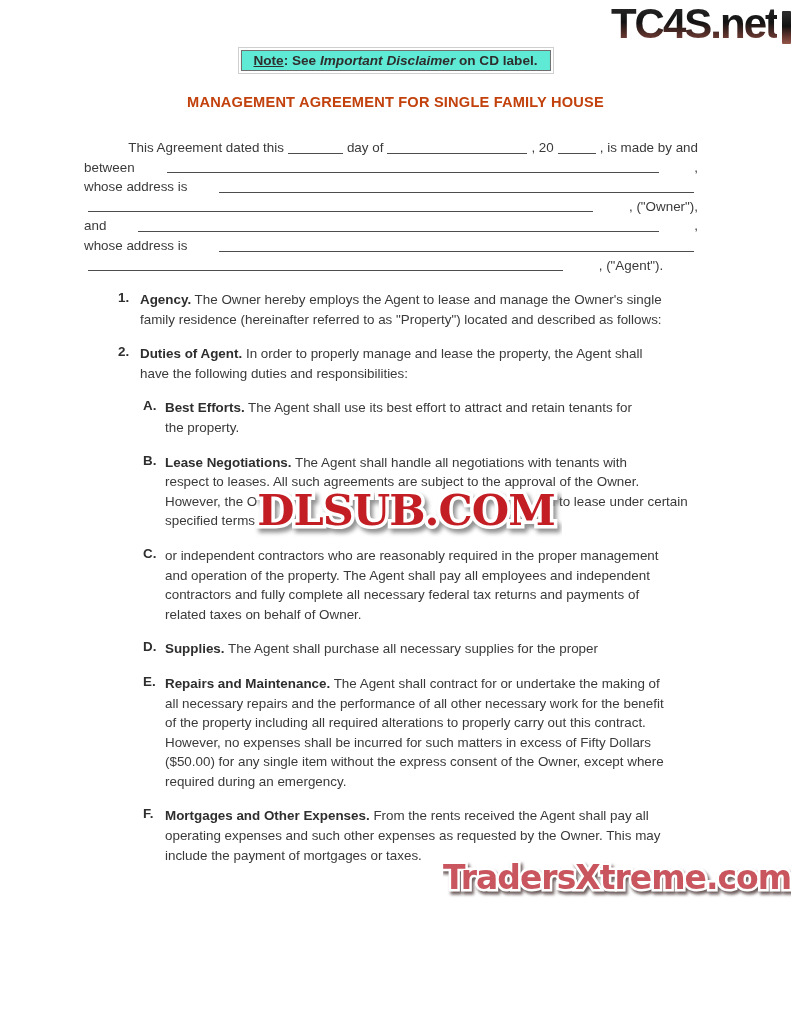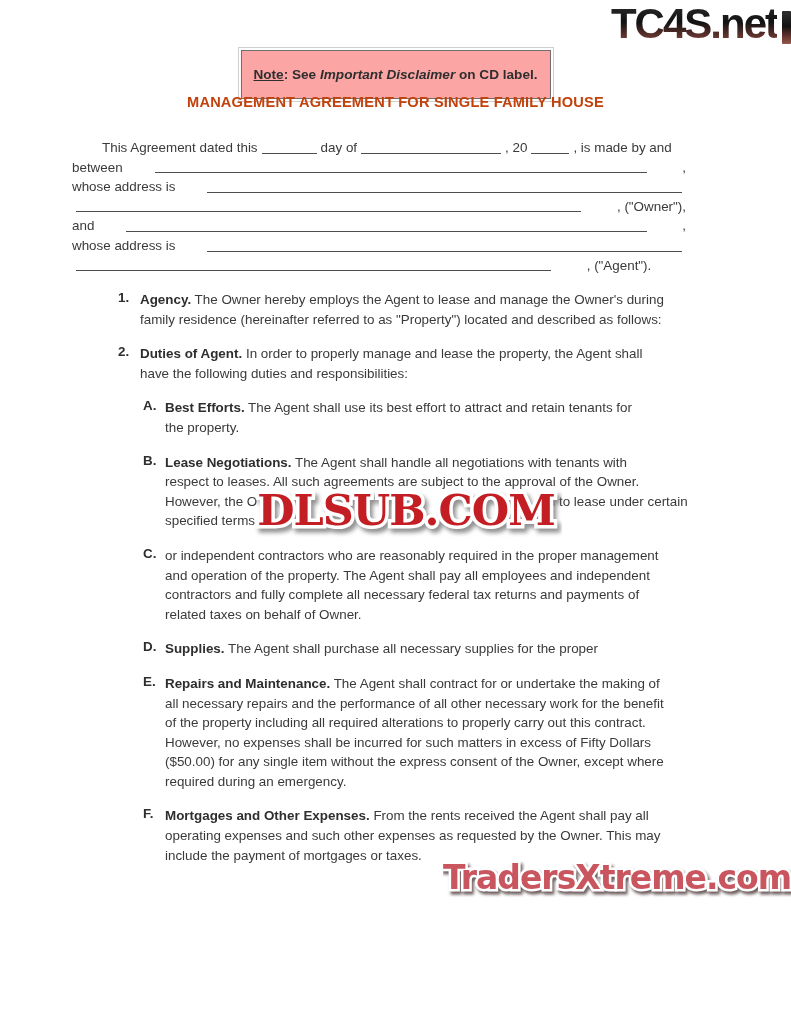--- a/index.html
+++ b/index.html
@@ -21,30 +21,30 @@
   }
   .top-logo-fragment {
     position:absolute; top:11px; right:0; width:9px; height:33px; border-radius:1px;
     background:linear-gradient(180deg, var(--logo-dark-top) 8%, #121212 46%, #5e322c 74%, var(--logo-dark-bottom) 100%);
   }
 
   
   .note-box {
     position:absolute; top:50px; left:50%; transform:translateX(-50%);
     border:1px solid #6f6f6f; outline:1px solid #cfcfcf; outline-offset:2px;
-    padding:16px 12px; white-space:nowrap; font-size:13.6px; background:#fca5a5;
+    padding:2px 12px; white-space:nowrap; font-size:13.6px; background:#5eead4;
   }
 
   .title {
     position:absolute; top:94px; left:0; width:100%; text-align:center;
     font-weight:bold; font-size:14.6px; color:#c2410c; letter-spacing:0.2px;
   }
 
   
-  .intro { position:absolute; top:138px; left:72px; width:614px; line-height:19.6px; }
+  .intro { position:absolute; top:138px; left:84px; width:614px; line-height:19.6px;text-align:right; }
   .iline { height:19.6px; white-space:nowrap; }
   .flexline { display:flex; align-items:baseline;gap:28px; }
   .flexline > span { white-space:pre; }
   .blank {
     display:inline-block; border-bottom:1px solid #4d4d4d; height:14px;
     vertical-align:-2px; margin:0 4px;
   }
   .flexline .blank { align-self:flex-end; margin-bottom:4px; height:0; }
   .fill { flex:1 1 auto; }
   .w55{width:55px;} .w140{width:140px;} .w38{width:38px;} .w508{width:508px;} .w475{width:475px;}
@@ -117,21 +117,21 @@
         <span class="blank w475"></span>
         <span> , ("Agent").</span>
       </div>
   </div>
 
   <div class="sections">
 
     <div class="nitem">
       <span class="num">1.</span>
       <div class="body">
-        <div class="ln"><span class="b">Agency.</span> <span>The Owner hereby employs the Agent to lease and manage the Owner's during</span></div>
+        <div class="ln"><span class="b">Agency.</span> <span>The Owner hereby employs the Agent to lease and manage the Owner's single</span></div>
         <div class="ln">family residence (hereinafter referred to as "Property") located and described as follows:</div>
       </div>
     </div>
 
     <div class="nitem">
       <span class="num">2.</span>
       <div class="body">
         <div class="ln"><span class="b">Duties of Agent.</span> <span>In order to properly manage and lease the property, the Agent shall</span></div>
         <div class="ln">have the following duties and responsibilities:</div>
       </div>

